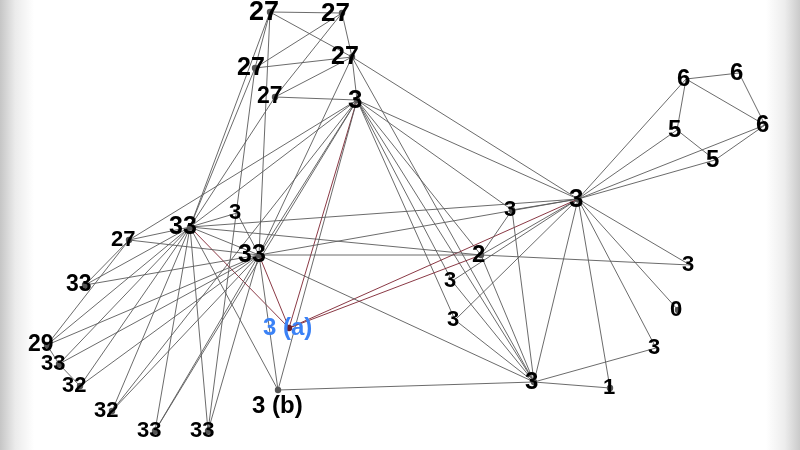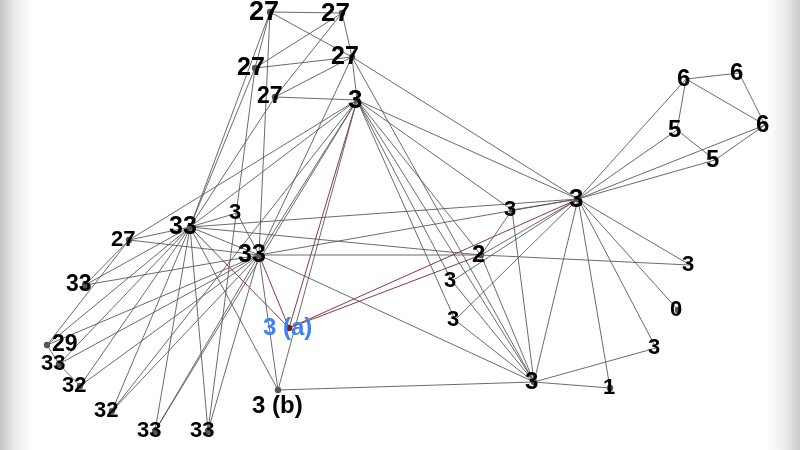--- a/index.html
+++ b/index.html
@@ -197,21 +197,21 @@
       <div class="node-label" style="left: 682px; top: 253px; font-size: 22px; color: rgb(0, 0, 0);">3</div>
       <div class="node-label" style="left: 670px; top: 298px; font-size: 22px; color: rgb(0, 0, 0);">0</div>
       <div class="node-label" style="left: 648px; top: 336px; font-size: 22px; color: rgb(0, 0, 0);">3</div>
       <div class="node-label" style="left: 603px; top: 376px; font-size: 22px; color: rgb(0, 0, 0);">1</div>
       <div class="node-label" style="left: 525px; top: 369px; font-size: 24px; color: rgb(0, 0, 0);">3</div>
       <div class="node-label" style="left: 169px; top: 213px; font-size: 25px; color: rgb(0, 0, 0);">33</div>
       <div class="node-label" style="left: 229px; top: 201px; font-size: 22px; color: rgb(0, 0, 0);">3</div>
       <div class="node-label" style="left: 238px; top: 241px; font-size: 25px; color: rgb(0, 0, 0);">33</div>
       <div class="node-label" style="left: 111px; top: 228px; font-size: 22px; color: rgb(0, 0, 0);">27</div>
       <div class="node-label" style="left: 66px; top: 272px; font-size: 23px; color: rgb(0, 0, 0);">33</div>
-      <div class="node-label" style="left: 28px; top: 332px; font-size: 23px; color: rgb(0, 0, 0); margin-left: 24px;">29</div>
+      <div class="node-label" style="left: 28px; top: 332px; font-size: 23px; color: rgb(0, 0, 0);">29</div>
       <div class="node-label" style="left: 41px; top: 352px; font-size: 22px; color: rgb(0, 0, 0);">33</div>
       <div class="node-label" style="left: 62px; top: 374px; font-size: 22px; color: rgb(0, 0, 0);">32</div>
       <div class="node-label" style="left: 94px; top: 399px; font-size: 22px; color: rgb(0, 0, 0);">32</div>
       <div class="node-label" style="left: 137px; top: 419px; font-size: 22px; color: rgb(0, 0, 0);">33</div>
       <div class="node-label" style="left: 190px; top: 419px; font-size: 22px; color: rgb(0, 0, 0);">33</div>
       <div class="node-label" style="left: 263px; top: 315px; font-size: 24px; color: #3b82f6;">3 (a)</div>
       <div class="node-label" style="left: 252px; top: 377px; font-size: 24px; color: rgb(0, 0, 0); margin-top: 16px;">3 (b)</div>
     </div>
   <div id="vignette-left"></div>
   <div id="vignette-right"></div>

